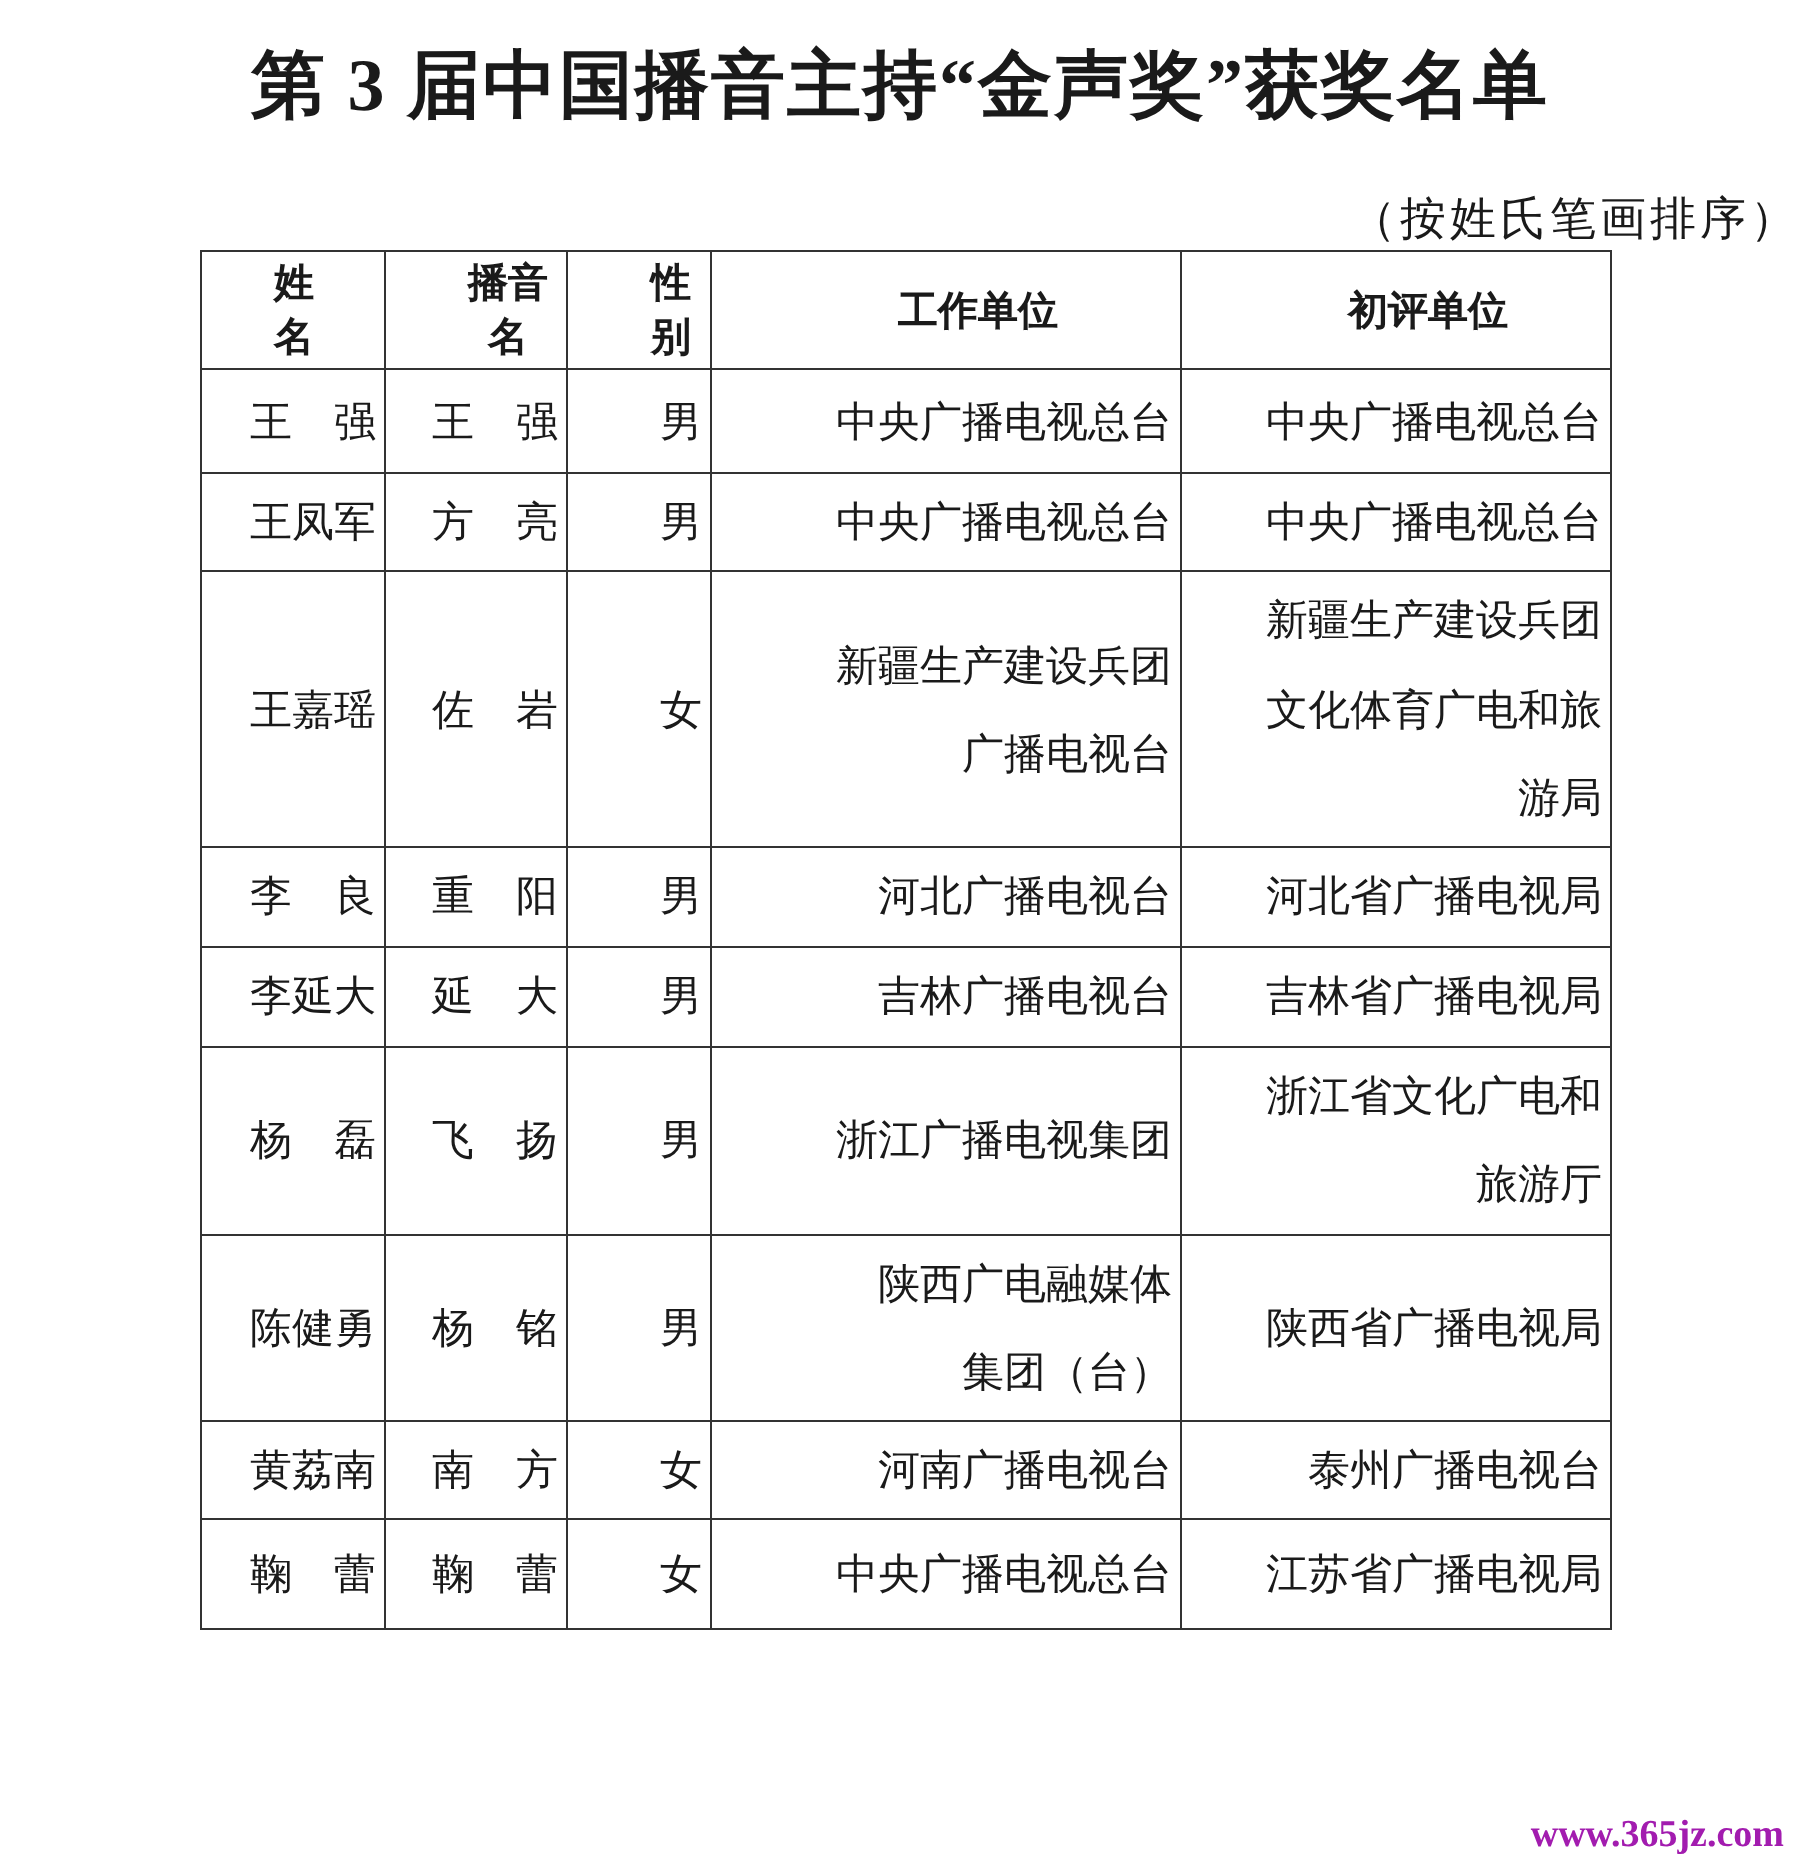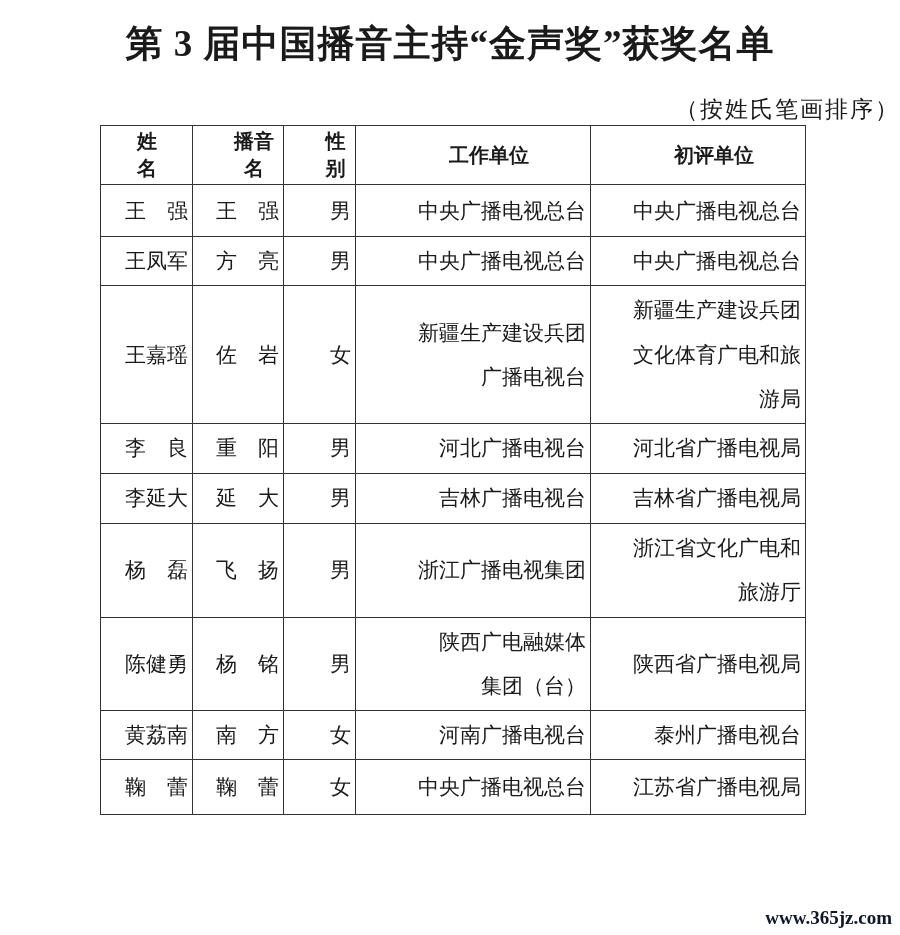--- a/index.html
+++ b/index.html
@@ -178,15 +178,15 @@
         <tr style="height: 55px;">
           <td class="left">鞠　蕾</td>
           <td class="left">鞠　蕾</td>
           <td>女</td>
           <td>中央广播电视总台</td>
           <td>江苏省广播电视局</td>
         </tr>
       </tbody>
   </table>
 
-  <div class="watermark" style="color: #0f172a;">www.365jz.com</div>
+  <div class="watermark" style="color: #a21caf;">www.365jz.com</div>
 
 </div>
 
 </body></html>

